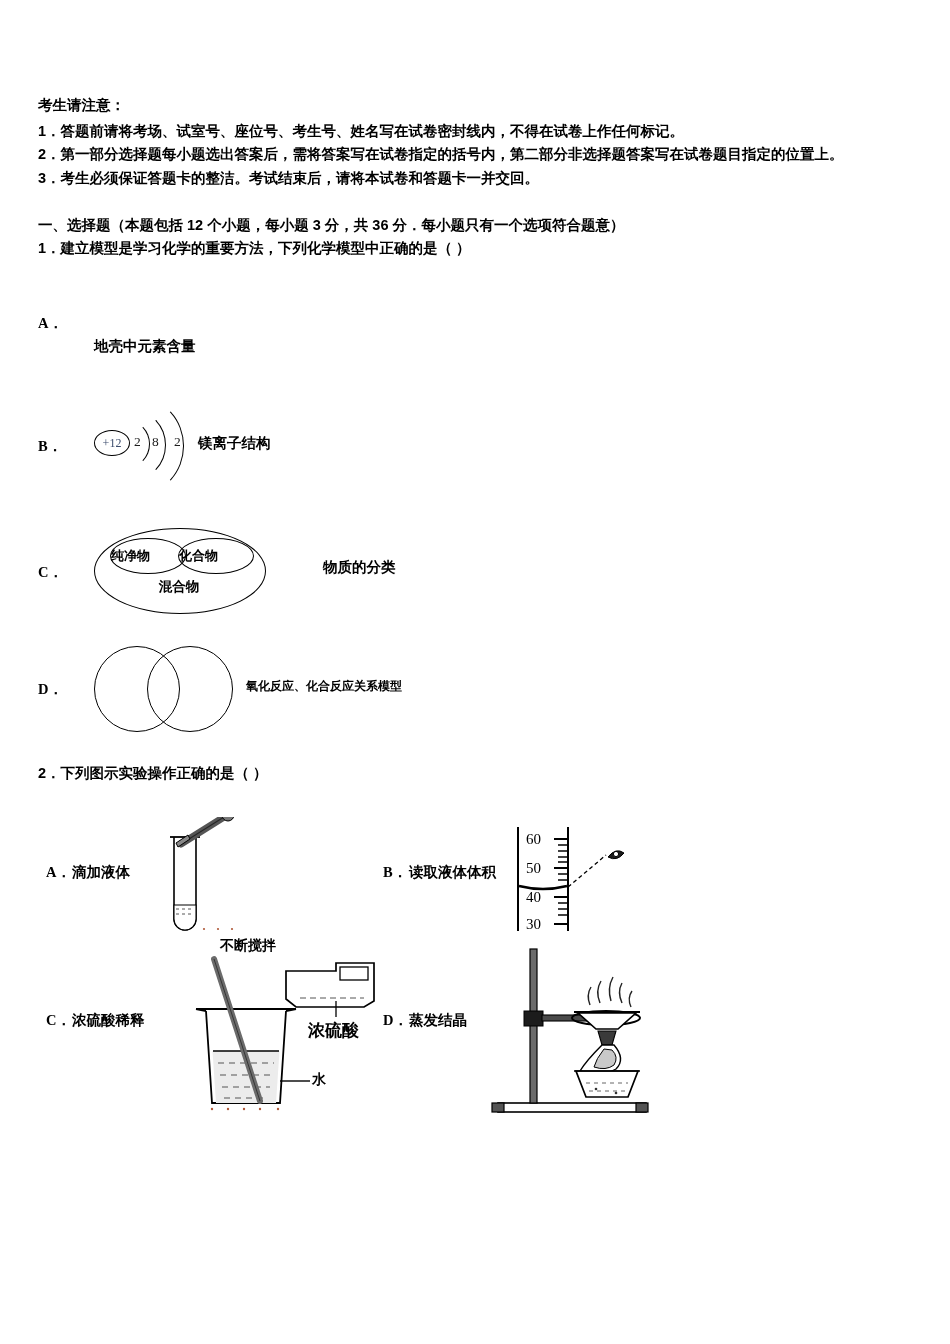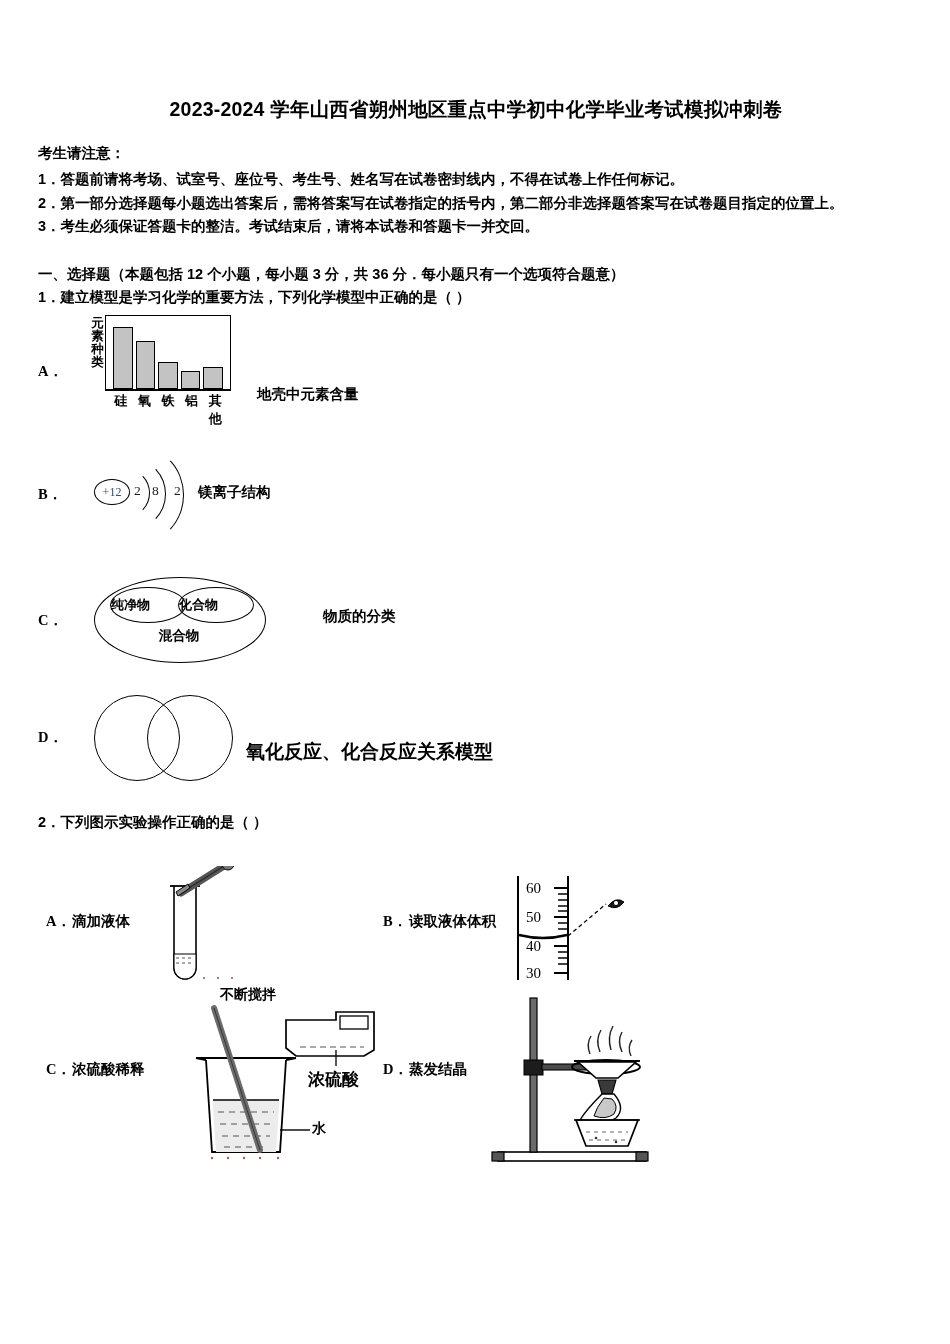--- a/index.html
+++ b/index.html
@@ -254,24 +254,24 @@
     top: 0;
     width: 84px; height: 84px;
     border: 1.5px solid #000;
     border-radius: 50%;
   }
   .circ.c1 { left: 0; }
   .circ.c2 { left: 53px; }
   .circles-caption {
     position: absolute;
     left: 152px;
-    top: 44px;
-    font-family: "Liberation Sans", "DejaVu Sans", sans-serif;
-    font-weight: bold;
-    font-size: 19px;
+    top: 32px;
+    font-family: "Liberation Sans", "DejaVu Sans", sans-serif;
+    font-weight: bold;
+    font-size: 12px;
     white-space: nowrap;
   }
 
   
   .q2grid {
     position: relative;
     margin-top: 12px;
   }
   .q2cell {
     position: absolute;
@@ -285,52 +285,32 @@
   .q2label .opt-letter { width: 26px; flex: 0 0 26px; }
 
   svg { display: block; }
 </style>
 </head>
 <body>
 
 <div class="page">
   <div class="doc">
 
-    <h1 class="title">2023-2024 学年山西省朔州地区重点中学初中化学毕业考试模拟冲刺卷</h1>
 
     <p class="notice-head">考生请注意：</p>
     <p class="notice-line">1．答题前请将考场、试室号、座位号、考生号、姓名写在试卷密封线内，不得在试卷上作任何标记。</p>
     <p class="notice-line">2．第一部分选择题每小题选出答案后，需将答案写在试卷指定的括号内，第二部分非选择题答案写在试卷题目指定的位置上。</p>
     <p class="notice-line">3．考生必须保证答题卡的整洁。考试结束后，请将本试卷和答题卡一并交回。</p>
 
     <p class="section-head">一、选择题（本题包括 12 个小题，每小题 3 分，共 36 分．每小题只有一个选项符合题意）</p>
 
     <p class="question"><span>1．</span><span>建立模型是学习化学的重要方法，下列化学模型中正确的是（       ）</span></p>
 
     <div class="opt-row q1a">
       <span class="opt-letter">A．</span>
-      <div class="fig chart-wrap">
-        <div class="chart-ylabel">元素种类</div>
-        <div class="chart-body">
-          <div class="chart-plot">
-            <div class="bar" style="height:86%"></div>
-            <div class="bar" style="height:66%"></div>
-            <div class="bar" style="height:38%"></div>
-            <div class="bar" style="height:25%"></div>
-            <div class="bar" style="height:31%"></div>
-          </div>
-          <div class="chart-xlabels">
-            <span>硅</span>
-            <span>氧</span>
-            <span>铁</span>
-            <span>铝</span>
-            <span>其他</span>
-          </div>
-        </div>
-      </div>
       <span class="chart-title-right opt-caption">地壳中元素含量</span>
     </div>
 
     <div class="opt-row q1b">
       <span class="opt-letter">B．</span>
       <div class="fig atom">
         <div class="shell s1"></div>
         <div class="shell s2"></div>
         <div class="shell s3"></div>
         <div class="nucleus">+12</div>

